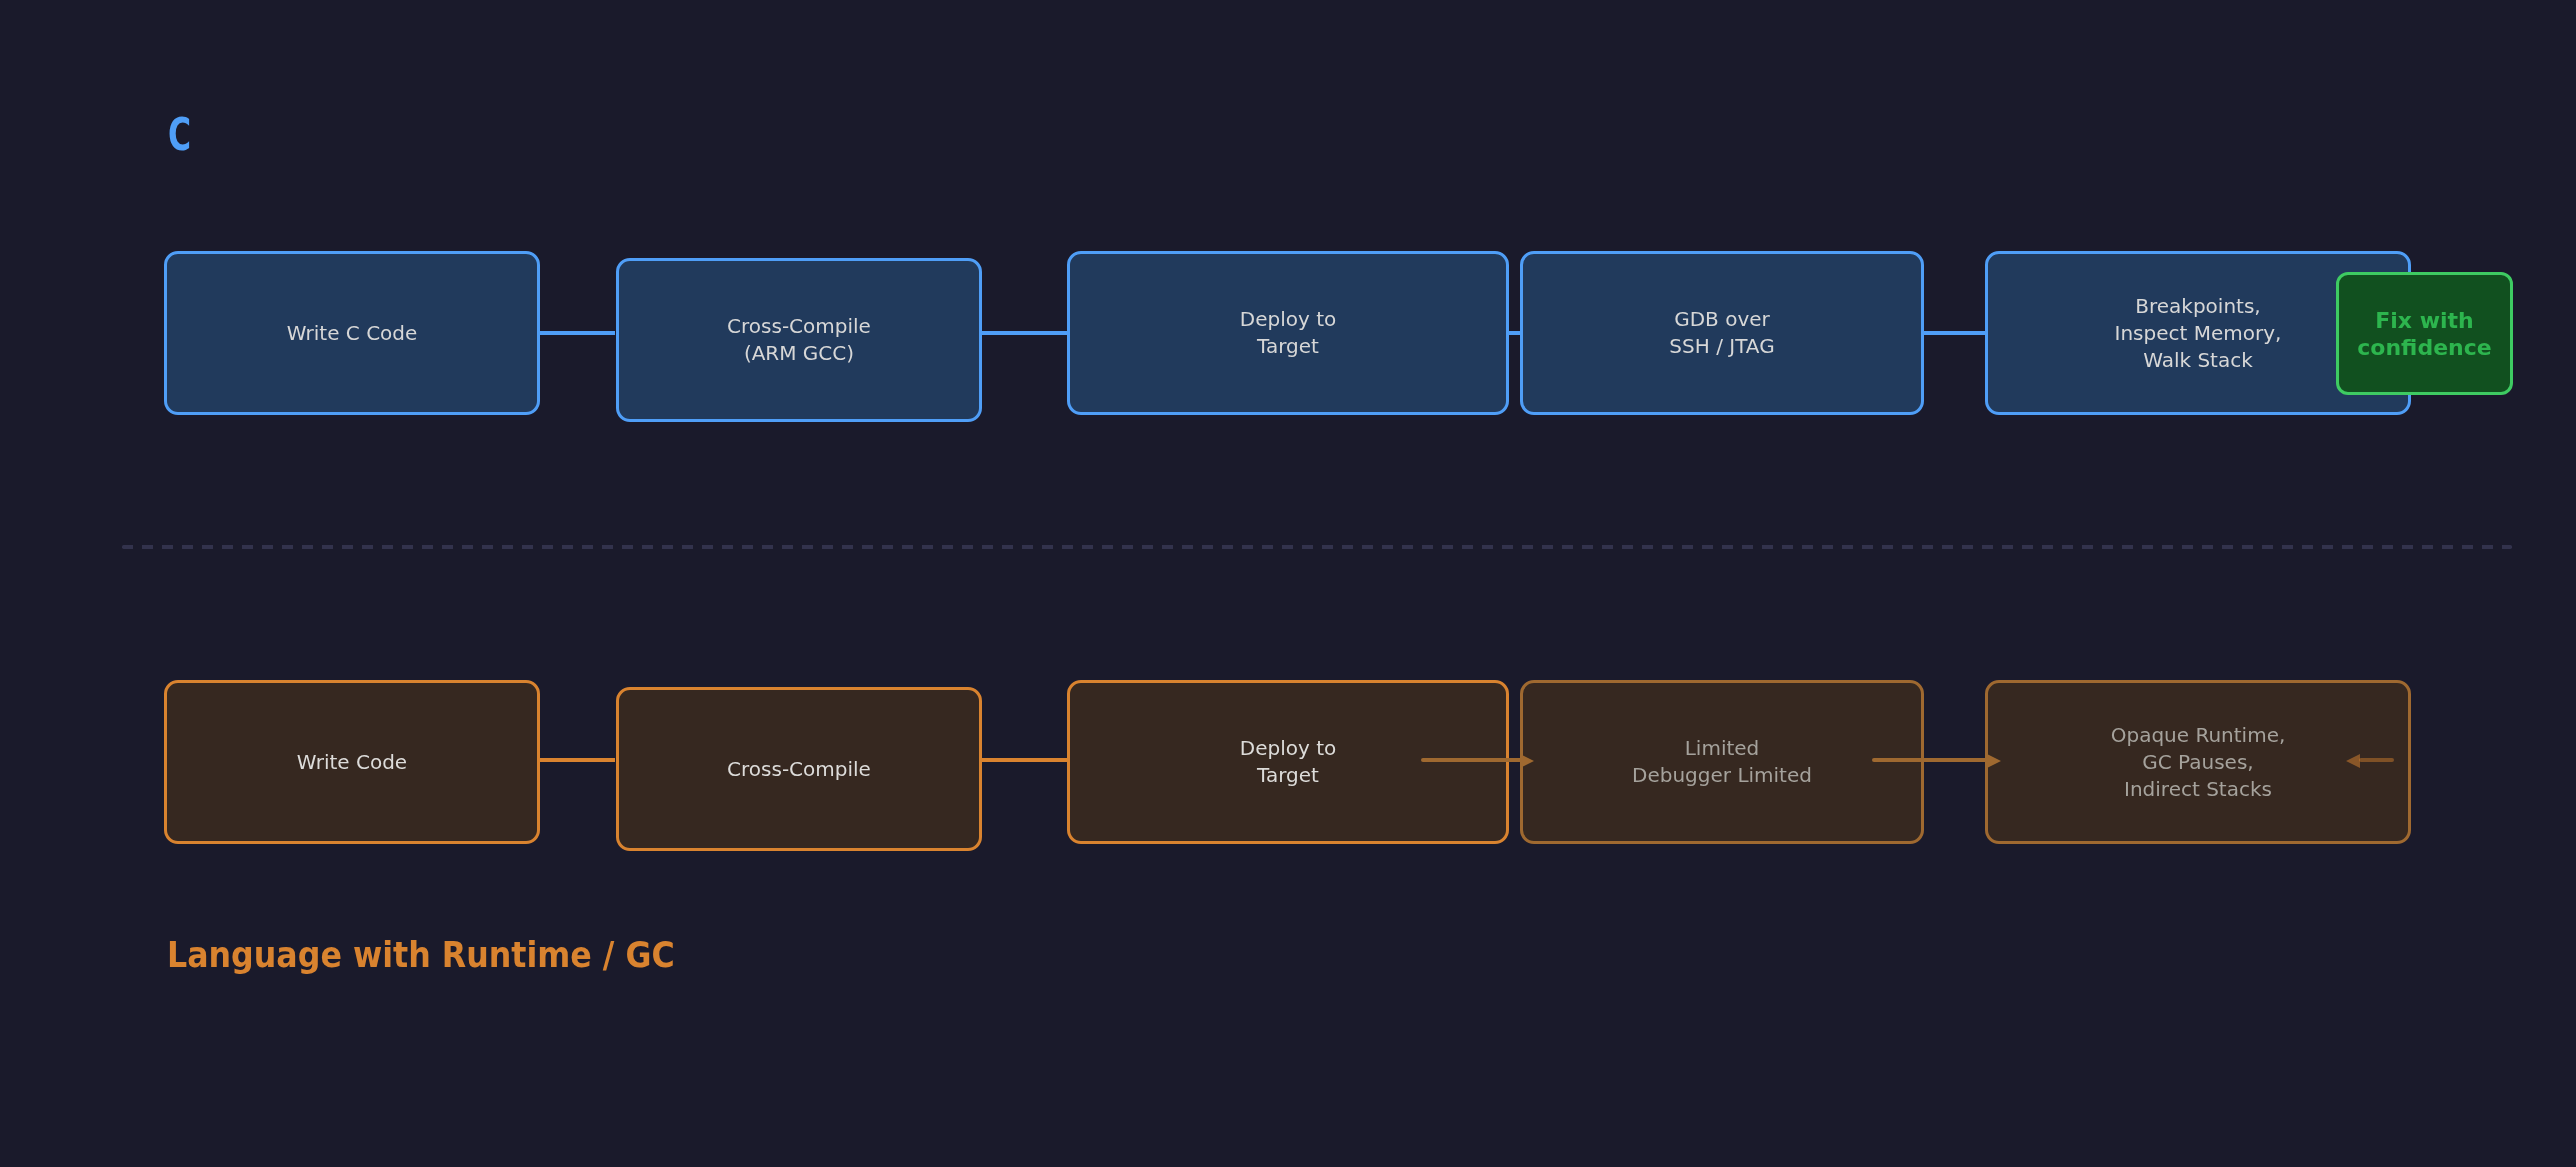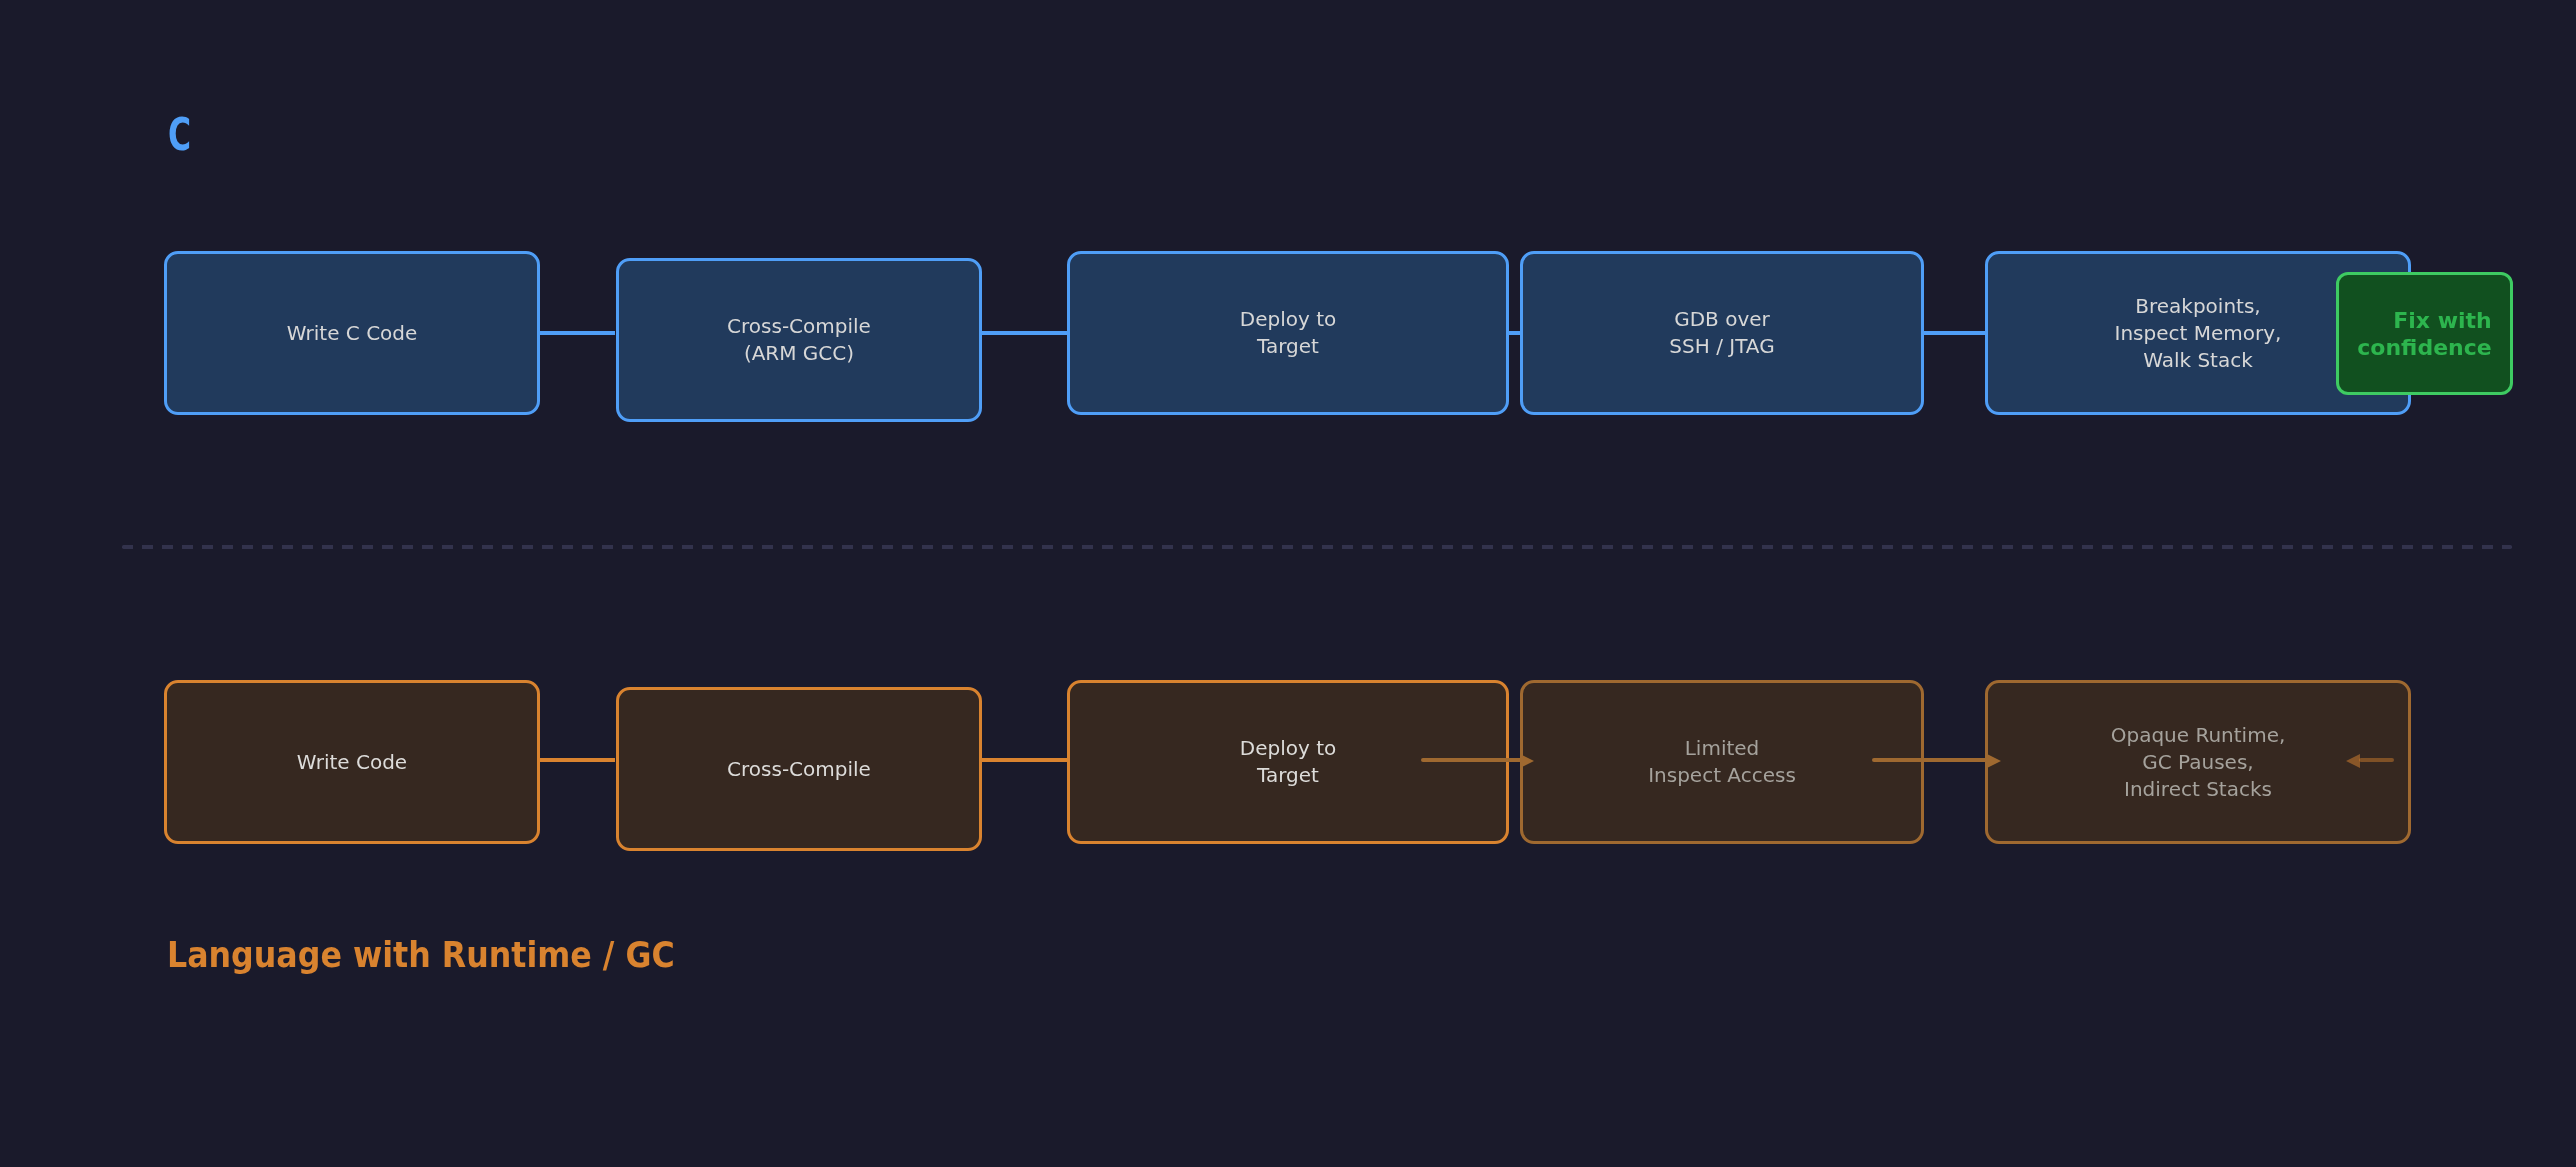--- a/index.html
+++ b/index.html
@@ -23,21 +23,21 @@
   .r1{top:251px;height:164px;}
   .r2{top:680px;height:164px;}
   .x1{left:164px;width:376px;}
   .x2{left:616px;width:366px;margin-top:7px;}
   .x3{left:1067px;width:442px;}
   .x4{left:1520px;width:404px;}
   .x5{left:1985px;width:426px;text-align:center;}
   
   .outcome{
     position:absolute;box-sizing:border-box;border:3.5px solid;border-radius:12px;
-    display:flex;align-items:center;justify-content:center;text-align:right;
+    display:flex;align-items:center;justify-content:center;text-align:center;
     font-weight:bold;z-index:5;
   }
   .outcome .lbl{font-size:22px;line-height:27px;}
   .outcome.green{left:2336px;top:272px;width:177px;height:123px;border-color:#3ecb62;background:#11501f;color:#2db54e;}
   .outcome.red{left:2337px;top:701px;width:177px;height:123px;border-color:rgba(205,75,80,.75);background:rgba(190,60,64,.17);color:#bb3741;}
   
   .conn{position:absolute;height:3.5px;z-index:1;}
   .conn.blue{background:#4f9ef7;top:331px;}
   .conn.orange{background:#d9832f;top:758px;}
   .conn.dimline{background:#9f6930;top:758px;border-radius:2.6px;z-index:4;}
@@ -108,21 +108,21 @@
   </div>
   <div class="node orange r2 x2">
     <span class="lbl">Cross-Compile</span>
   </div>
   <div class="node orange r2 x3">
     <span class="lbl">Deploy to
 Target</span>
   </div>
   <div class="node orange dim r2 x4">
     <span class="lbl">Limited
-Inspect Access</span>
+Debugger Limited</span>
   </div>
   <div class="node orange dim r2 x5">
     <span class="lbl">Opaque Runtime,
 GC Pauses,
 Indirect Stacks</span>
   </div>
 
   <div class="conn orange co1"></div>
   <div class="conn orange co2"></div>
   <div class="conn dimline co3"></div>

